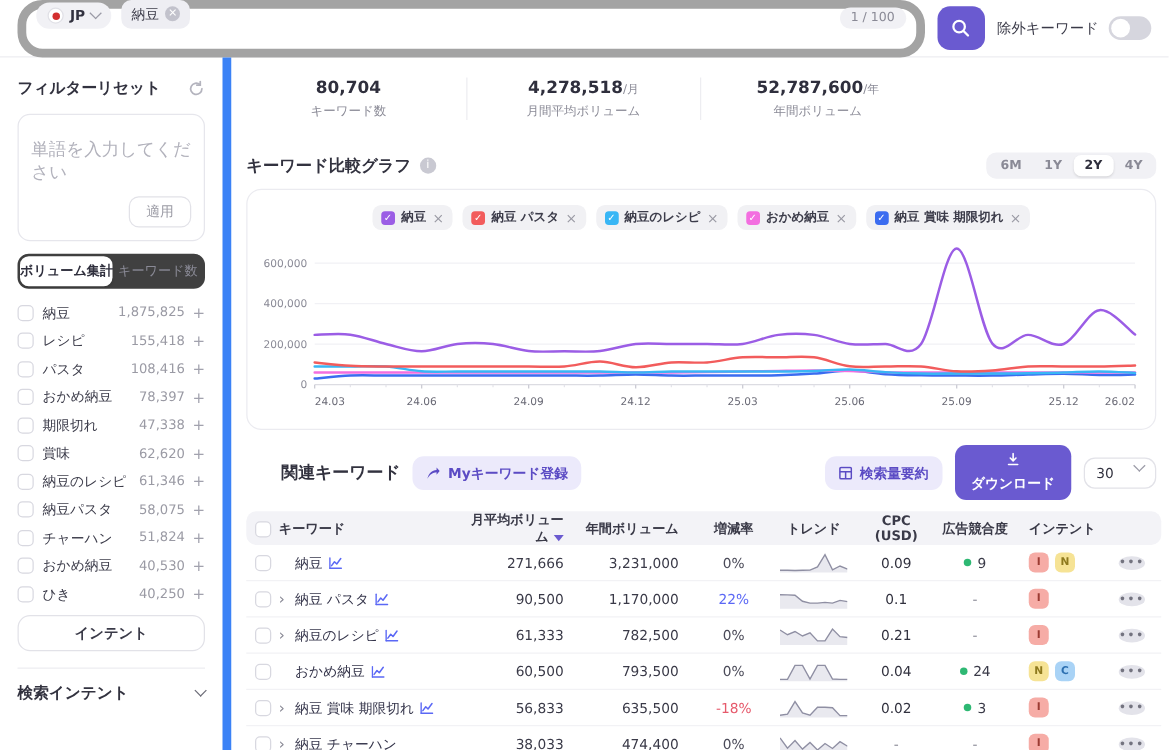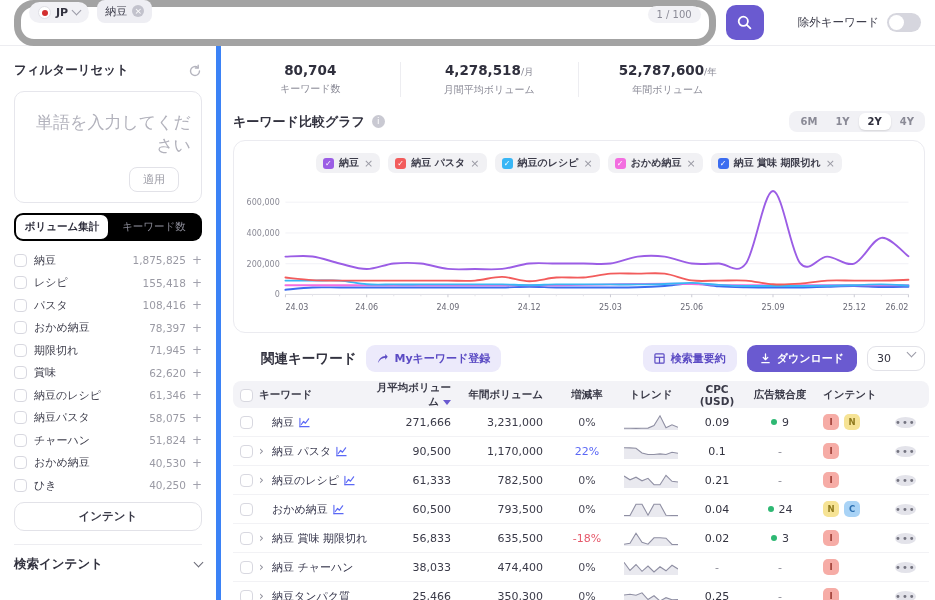--- a/index.html
+++ b/index.html
@@ -10,39 +10,39 @@
   .topbar { height: 46px; display: flex; align-items: center; padding: 0 14px; gap: 10px; border-bottom: 1px solid #ededf1; }
   .search-shell { flex: 1; display: flex; align-items: flex-end; height: 34px; border: 7px solid #a3a3a3; border-radius: 20px; padding: 16px 8px; gap: 8px; background: #fff; }
   .jp-pill { display: flex; align-items: center; gap: 5px; background: #f1f1f5; border-radius: 15px; padding: 4px 9px; font-size: 11px; font-weight: bold; cursor: pointer; }
   .flag { width: 13px; height: 13px; border-radius: 50%; background: #fff; border: 1px solid #e0e0e6; position: relative; }
   .flag::after { content:""; position: absolute; left: 3px; top: 3px; width: 6px; height: 6px; border-radius: 50%; background: #d32f2f; }
   .chev { width: 7px; height: 7px; border-right: 1.5px solid #9a9aa6; border-bottom: 1.5px solid #9a9aa6; transform: rotate(45deg); margin-top: -3px; }
   .kw-tag { display: flex; align-items: center; gap: 5px; background: #eeeef3; border-radius: 8px; padding: 4px 8px; font-size: 11px; color: #3c3c4a; }
   .tag-x { width: 12px; height: 12px; border-radius: 50%; background: #c2c2cc; color: #fff; font-size: 9px; line-height: 12px; text-align: center; cursor: pointer; }
   .counter { margin-left: auto; background: #f1f1f5; border-radius: 10px; padding: 3px 9px; font-size: 10px; color: #8a8a96; }
   .search-btn { width: 38px; height: 35px; background: #6a5ad0; border: none; border-radius: 10px; display: flex; align-items: center; justify-content: center; cursor: pointer; }
-  .exclude-wrap { display: flex; align-items: center; gap: 8px; font-size: 11.5px; color: #3a3a48; white-space: nowrap; margin-left: 24px; }
+  .exclude-wrap { display: flex; align-items: center; gap: 8px; font-size: 11.5px; color: #3a3a48; white-space: nowrap; }
   .toggle { width: 34px; height: 19px; border-radius: 10px; background: #d6d6de; position: relative; cursor: pointer; }
   .toggle::after { content:""; position: absolute; left: 2px; top: 2px; width: 15px; height: 15px; border-radius: 50%; background: #fff; }
 
   
   .layout { display: flex; height: 554px; }
-  .sidebar { width: 221px; border-right: 5px solid #3b82f6; padding: 16px 14px; flex-shrink: 0; overflow: hidden; }
+  .sidebar { width: 185px; border-right: 7px solid #3b82f6; padding: 16px 14px; flex-shrink: 0; overflow: hidden; }
   .main { flex: 1; overflow: hidden; }
 
   
   .filter-reset-row { display: flex; align-items: center; justify-content: space-between; font-size: 12.5px; font-weight: bold; }
   .include-card { border: 1px solid #e6e6ec; border-radius: 10px; padding: 10px; margin-top: 12px; }
   .include-title { font-size: 12px; font-weight: bold; }
-  .include-ph { font-size: 17px; color: #b2b2bc; margin-top: 9px; text-align: right; }
-  .apply-btn { display: block; margin: 10px 12px 0 auto; border: 1px solid #e2e2e8; background: #fff; border-radius: 8px; padding: 4px 13px; font-size: 11px; color: #9a9aa4; cursor: pointer; font-family: inherit; }
+  .include-ph { font-size: 14px; color: #b2b2bc; margin-top: 9px; }
+  .apply-btn { display: block; margin: 10px 0 0 auto; border: 1px solid #e2e2e8; background: #fff; border-radius: 8px; padding: 4px 13px; font-size: 11px; color: #9a9aa4; cursor: pointer; font-family: inherit; }
   .topic-head { display: flex; justify-content: space-between; align-items: center; margin-top: 16px; font-size: 12.5px; font-weight: bold; }
   .chev-up { width: 7px; height: 7px; border-right: 1.5px solid #6a6a76; border-bottom: 1.5px solid #6a6a76; transform: rotate(-135deg); margin-top: 4px; }
   .chev-dn { width: 7px; height: 7px; border-right: 1.5px solid #6a6a76; border-bottom: 1.5px solid #6a6a76; transform: rotate(45deg); margin-top: -3px; }
-  .seg { display: flex; background: #000000; border-radius: 9px; padding: 2px; margin-top: 10px; }
+  .seg { display: flex; background: #404040; border-radius: 9px; padding: 2px; margin-top: 10px; }
   .seg-btn { flex: 1; text-align: center; font-size: 10.5px; padding: 5px 0; color: #8a8a96; border-radius: 7px; cursor: pointer; white-space: nowrap; }
   .seg-btn.active { background: #fff; color: #2f2f3d; font-weight: bold; box-shadow: 0 1px 2px rgba(0,0,0,.12); }
   .topic-list { margin-top: 8px; }
   .topic-item { display: flex; align-items: center; height: 22.5px; font-size: 11px; }
   .cbx { width: 13px; height: 13px; border: 1px solid #d8d8e0; border-radius: 4px; background: #fff; flex-shrink: 0; cursor: pointer; }
   .topic-label { margin-left: 7px; color: #3c3c4a; overflow: hidden; white-space: nowrap; }
   .topic-val { margin-left: auto; color: #9a9aa4; font-size: 10.5px; }
   .topic-plus { margin-left: 6px; color: #a2a2ae; font-size: 12px; cursor: pointer; }
   .more-btn { width: 100%; border: 1px solid #e2e2e8; background: #fff; border-radius: 10px; padding: 6px 0; font-size: 11.5px; font-weight: bold; color: #3a3a48; margin-top: 5px; cursor: pointer; font-family: inherit; }
   .side-divider { border-top: 1px solid #ededf1; margin-top: 13px; }
@@ -50,37 +50,37 @@
 
   
   .stats { display: grid; grid-template-columns: repeat(4,1fr); padding: 16px 0 10px; }
   .stat { text-align: center; border-left: 1px solid #ededf1; }
   .stat:first-child { border-left: none; }
   .stat-val { font-size: 13.5px; font-weight: bold; color: #2f2f3d; }
   .stat-unit { font-size: 9.5px; color: #8a8a96; font-weight: normal; }
   .stat-label { font-size: 10px; color: #8a8a96; margin-top: 4px; }
 
   
-  .chart-title-row { display: flex; align-items: center; margin: 4px 10px 8px 12px; justify-content: center; }
+  .chart-title-row { display: flex; align-items: center; margin: 16px 10px 8px 12px; justify-content: center; }
   .chart-title { font-size: 13px; font-weight: bold; }
   .info-icon { width: 13px; height: 13px; border-radius: 50%; background: #c9c9d2; color: #fff; font-size: 9px; line-height: 13px; text-align: center; margin-left: 7px; }
   .ranges { margin-left: auto; display: flex; background: #f1f1f5; border-radius: 8px; padding: 2px; }
   .range-btn { font-size: 10px; color: #8a8a96; padding: 3px 9px; border-radius: 6px; cursor: pointer; font-weight: bold; }
   .range-btn.active { background: #fff; color: #2f2f3d; box-shadow: 0 1px 2px rgba(0,0,0,.12); }
   .chart-card { margin: 0 10px 0 12px; border: 1px solid #ebebf0; border-radius: 12px; padding: 8px 8px 2px; }
   .legend { display: flex; justify-content: center; gap: 8px; margin: 4px 0 2px; flex-wrap: wrap; }
   .chip { display: flex; align-items: center; gap: 5px; background: #f1f1f4; border-radius: 7px; padding: 3px 7px; font-size: 10px; font-weight: bold; color: #3c3c4a; }
   .chip-cb { width: 11px; height: 11px; border-radius: 3px; color: #fff; font-size: 8px; line-height: 11px; text-align: center; }
   .chip-x { color: #9a9aa4; font-size: 11px; cursor: pointer; font-weight: normal; }
 
   
   .table-head-row { display: flex; align-items: center; gap: 10px; margin: 12px 10px 9px 12px; padding-left: 28px; }
   .table-title { font-size: 13.5px; font-weight: bold; }
   .chip-btn { display: flex; align-items: center; gap: 6px; background: #eceafb; color: #5b4bc4; border: none; border-radius: 9px; padding: 6px 11px; font-size: 11px; font-weight: bold; cursor: pointer; font-family: inherit; }
-  .dl-btn { display: flex; align-items: center; gap: 6px; background: #6a5ad0; color: #fff; border: none; border-radius: 9px; padding: 6px 13px; font-size: 11px; font-weight: bold; cursor: pointer; font-family: inherit; }
+  .dl-btn { display: flex; align-items: center; gap: 6px; background: #6a5ad0; color: #fff; border: none; border-radius: 9px; padding: 6px 13px; font-size: 11px; font-weight: bold; cursor: pointer; font-family: inherit; flex-direction: column; }
   .spacer { flex: 1; }
   .page-select { display: flex; align-items: flex-start; justify-content: space-between; width: 58px; border: 1px solid #e2e2e8; border-radius: 9px; padding: 5px 9px; font-size: 11px; cursor: pointer; background: #fff; }
   .grid-cols { display: grid; grid-template-columns: 26px 1fr 100px 92px 56px 72px 60px 66px 82px 34px; align-items: center; }
   .thead { background: #f3f3f7; border-radius: 8px; height: 27px; font-size: 10.5px; font-weight: bold; color: #3a3a48; margin: 0 6px 0 12px; }
   .tbody { margin: 0 6px 0 12px; }
   .trow { height: 29px; border-bottom: 1px solid #f2f2f5; font-size: 11px; }
   .c-check { display: flex; justify-content: center; }
   .c-kw { display: flex; align-items: center; gap: 5px; color: #34344a; overflow: hidden; white-space: nowrap; }
   .expander { color: #8a8a96; font-size: 12px; width: 8px; cursor: pointer; flex-shrink: 0; }
   .num { text-align: right; padding-right: 16px; color: #3a3a48; }
@@ -162,21 +162,21 @@
   </div>
         <div class="topic-item">
     <span class="cbx"></span>
     <span class="topic-label">おかめ納豆</span>
     <span class="topic-val">78,397</span>
     <span class="topic-plus">+</span>
   </div>
         <div class="topic-item">
     <span class="cbx"></span>
     <span class="topic-label">期限切れ</span>
-    <span class="topic-val">71,945</span>
+    <span class="topic-val">47,338</span>
     <span class="topic-plus">+</span>
   </div>
         <div class="topic-item">
     <span class="cbx"></span>
     <span class="topic-label">賞味</span>
     <span class="topic-val">62,620</span>
     <span class="topic-plus">+</span>
   </div>
         <div class="topic-item">
     <span class="cbx"></span>

